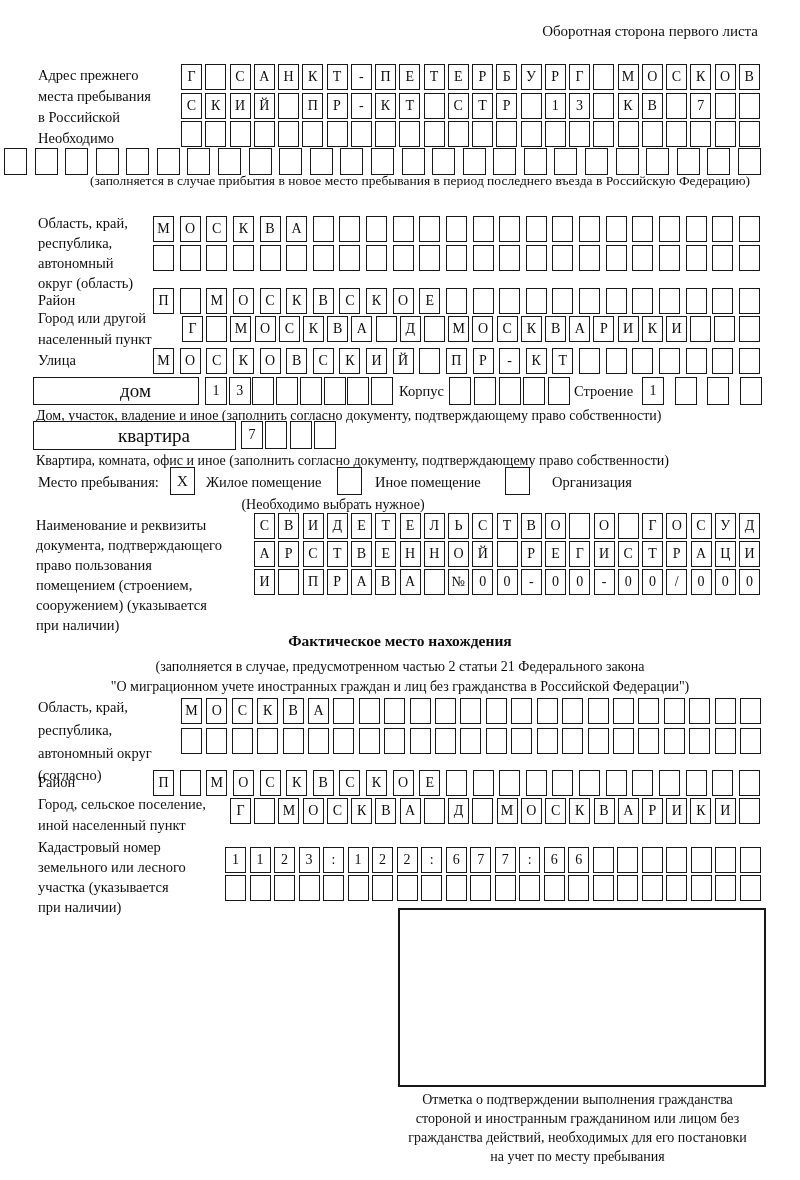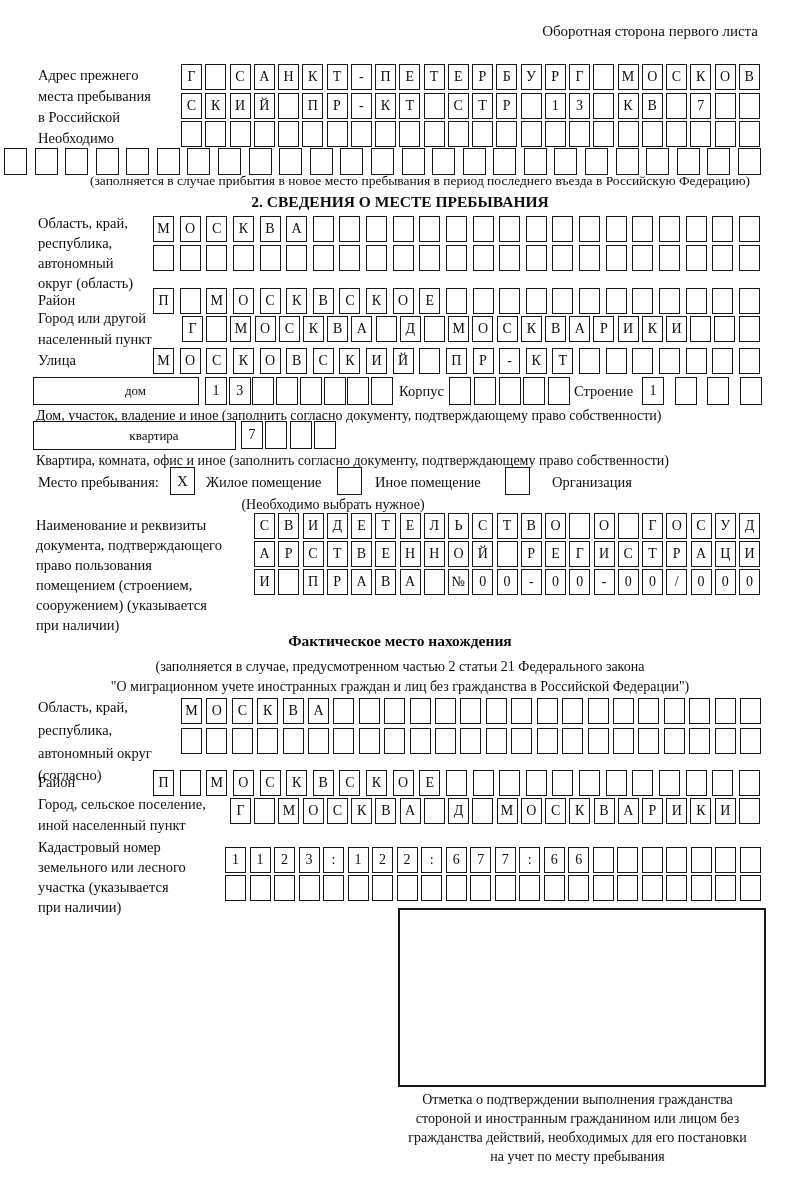--- a/index.html
+++ b/index.html
@@ -16,21 +16,21 @@
     width:21px;height:26px;border:1.8px solid #181818;box-sizing:border-box;background:#fff;
     display:flex;align-items:center;justify-content:center;
     font-family:"Liberation Serif","DejaVu Serif",serif;font-size:14px;color:#0e0e0e;
   }
   .bigrow{height:27px;}
   .bigrow .box{width:23px;height:27px;}
   .fieldrow{height:28px;}
   .fieldrow .box{width:22px;height:28px;}
   .wideb{
     position:absolute;height:28px;border:1.8px solid #181818;box-sizing:border-box;background:#fff;
-    display:flex;align-items:center;justify-content:center;font-size:13px;padding-left:39px;
+    display:flex;align-items:center;justify-content:center;font-size:19px;padding-left:39px;
   }
   .chk{
     position:absolute;width:25px;height:28px;border:1.8px solid #181818;box-sizing:border-box;background:#fff;
     display:flex;align-items:center;justify-content:center;font-size:15px;
   }
   .bigbox{position:absolute;border:2px solid #181818;background:#fff;}
 </style>
 </head>
 <body>
 
@@ -144,21 +144,20 @@
       <div class="box"></div>
       <div class="box"></div>
       <div class="box"></div>
       <div class="box"></div>
       <div class="box"></div>
       <div class="box"></div>
     </div>
 
   <div class="cap center" style="top:172px;padding-left:20px;">(заполняется в случае прибытия в новое место пребывания в период последнего въезда в Российскую Федерацию)</div>
 
-  <div class="lbl center bold" style="top:193px;font-size:15.5px;">2. СВЕДЕНИЯ О МЕСТЕ ПРЕБЫВАНИЯ</div>
 
   <div class="lbl" style="left:38px;top:214px;">Область, край,</div>
   <div class="lbl" style="left:38px;top:234px;">республика,</div>
   <div class="lbl" style="left:38px;top:254px;">автономный</div>
   <div class="lbl" style="left:38px;top:274px;">округ (область)</div>
   <div class="boxrow" style="left:153px;top:216px;width:607px;">
       <div class="box">М</div>
       <div class="box">О</div>
       <div class="box">С</div>
       <div class="box">К</div>

